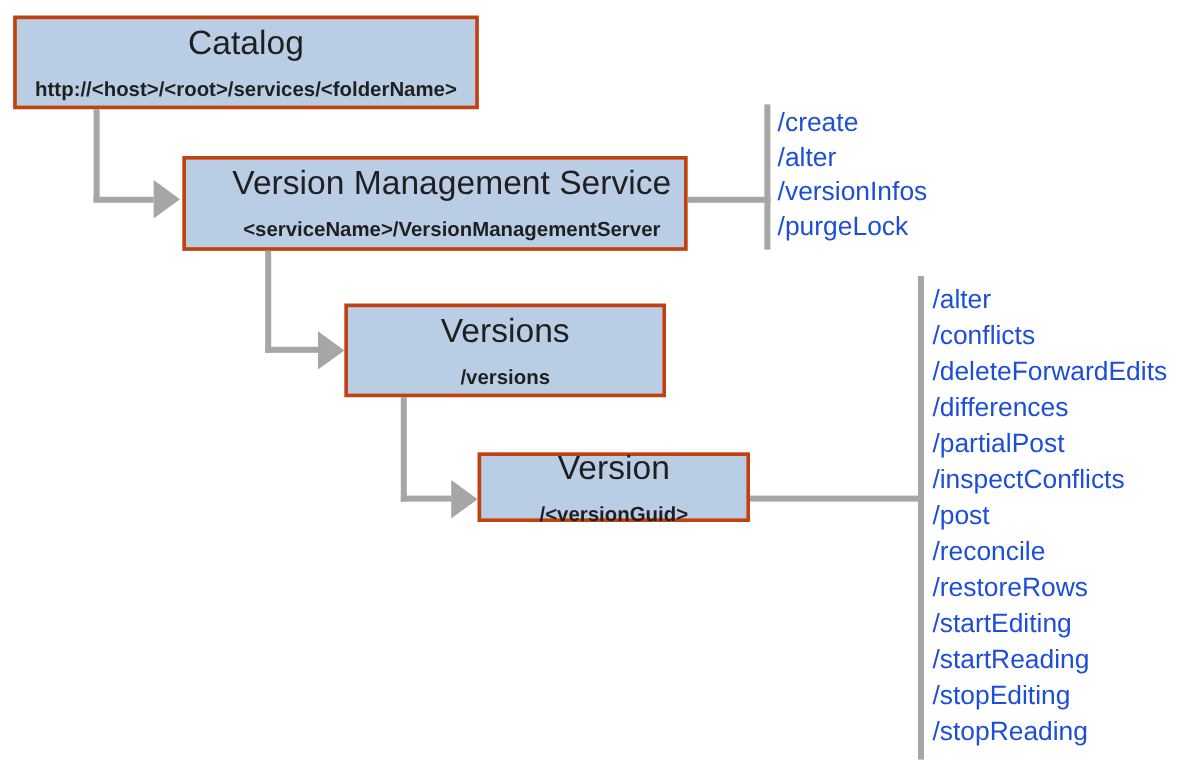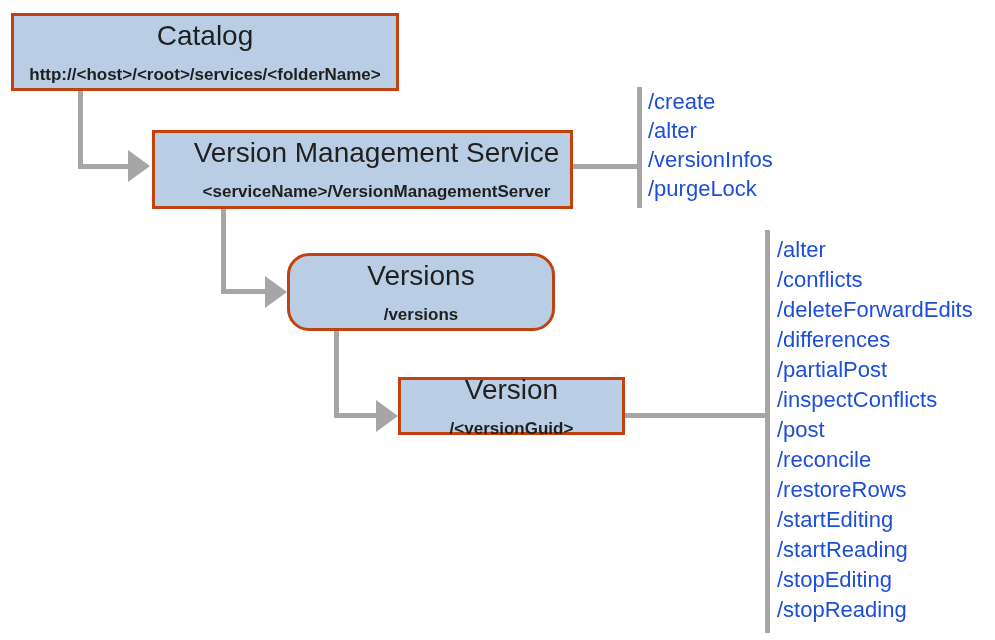--- a/index.html
+++ b/index.html
@@ -15,21 +15,21 @@
     text-align:center;
   }
   .node .title{
     font-size:28px;line-height:32px;color:#1f1f1f;font-weight:400;white-space:nowrap;
   }
   .node .subtitle{
     font-size:17px;line-height:21px;color:#1f1f1f;font-weight:700;white-space:nowrap;margin-top:12px;
   }
   .node-catalog  {left:11px; top:13px; width:388px;height:78px;}
   .node-vms      {left:152px;top:130px;width:421px;height:79px;padding-left:28px;}
-  .node-versions {left:287px;top:253px;width:268px;height:78px;border-radius:22px;}
+  .node-versions {left:287px;top:253px;width:268px;height:78px;}
   .node-version  {left:398px;top:377px;width:227px;height:58px;}
 
   
   .seg{position:absolute;background:#a6a6a6;}
   .arrowhead{
     position:absolute;width:0;height:0;
     border-top:16px solid transparent;
     border-bottom:16px solid transparent;
     border-left:22px solid #a6a6a6;
   }

